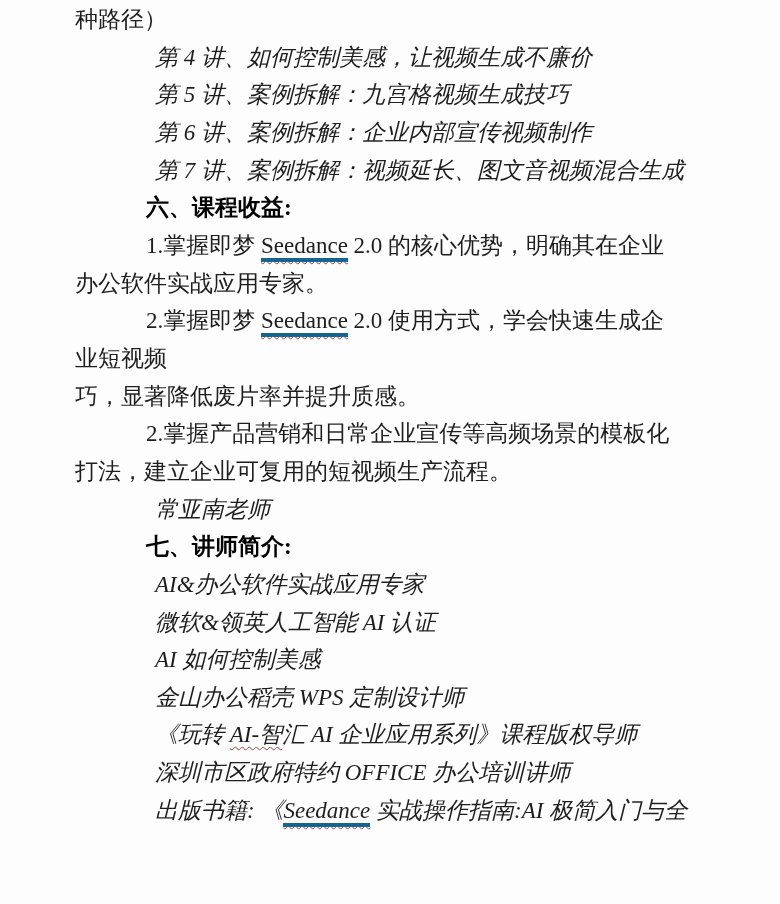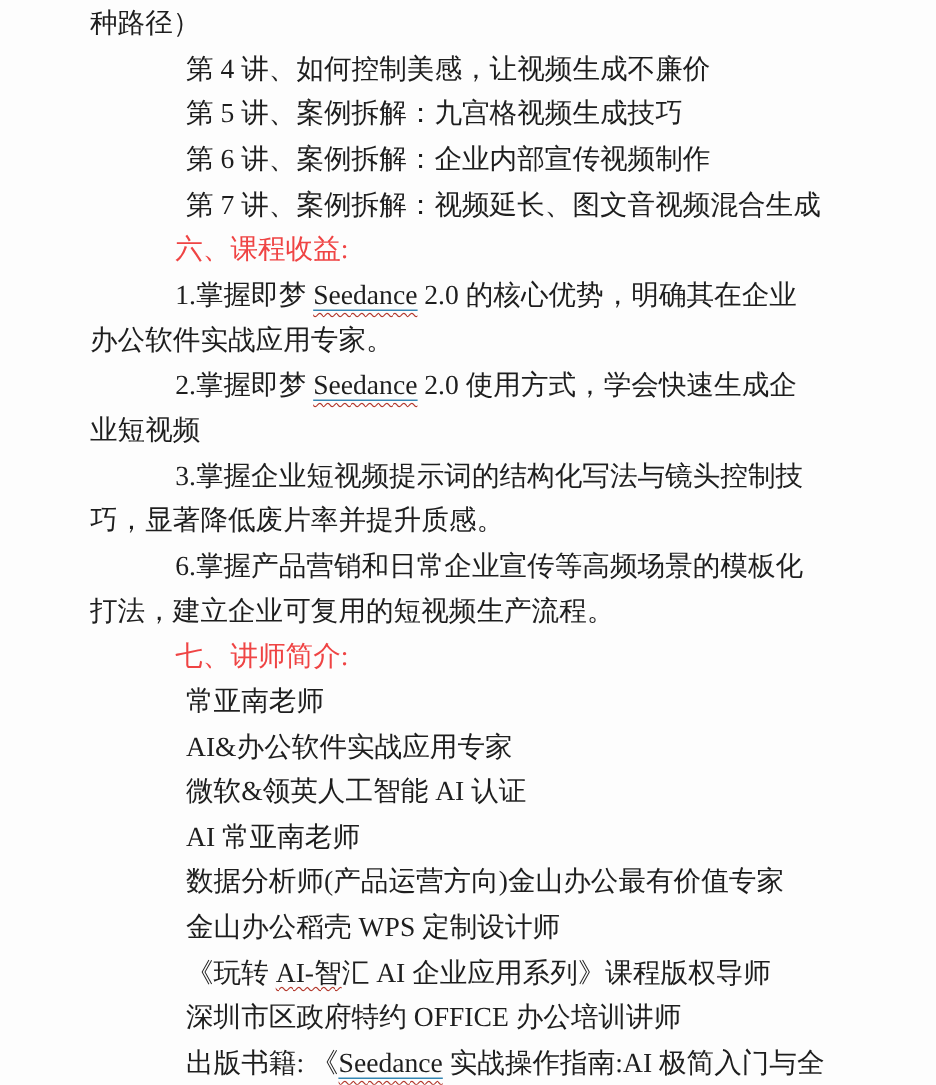--- a/index.html
+++ b/index.html
@@ -16,25 +16,25 @@
     color: var(--text, #1e1e1e);
     font-size: 23px;
   }
   .line {
     height: 37.66px;
     line-height: 37.66px;
     white-space: pre;
     overflow: visible;
   }
   .ind-para { padding-left: 71px; }
-  .ind-list { padding-left: 80px; }
-  .bold { font-weight: 400; color: #ef4444; }
+  .ind-list { padding-left: 80px; font-style: italic; }
+  .bold { font-weight: 700; color: #000000; }
   
   .mk {
-    border-bottom: 1px solid #0369a1;
+    border-bottom: 4px solid #0369a1;
     text-decoration: underline wavy var(--squiggle, #b43a2e) 1px;
     text-decoration-skip-ink: none;
     text-underline-offset: 7px;
   }
   
   .sq {
     text-decoration: underline wavy var(--squiggle, #b43a2e) 1px;
     text-decoration-skip-ink: none;
     text-underline-offset: 4px;
   }
@@ -52,33 +52,31 @@
   <div class="line ind-list"><span>第 7 讲、案例拆解：视频延长、图文音视频混合生成</span></div>
 
   <div class="line ind-para bold"><span>六、课程收益:</span></div>
 
   <div class="line ind-para"><span>1.掌握即梦 </span><span class="mk">Seedance</span><span> 2.0 的核心优势，明确其在企业</span></div>
   <div class="line"><span>办公软件实战应用专家。</span></div>
 
   <div class="line ind-para"><span>2.掌握即梦 </span><span class="mk">Seedance</span><span> 2.0 使用方式，学会快速生成企</span></div>
   <div class="line"><span>业短视频</span></div>
 
-  <div class="line ind-para"><span>3.掌握企业短视频提示词的结构化写法与镜头控制技</span></div>
   <div class="line"><span>巧，显著降低废片率并提升质感。</span></div>
 
-  <div class="line ind-para"><span>6.掌握产品营销和日常企业宣传等高频场景的模板化</span></div>
+  <div class="line ind-para"><span>2.掌握产品营销和日常企业宣传等高频场景的模板化</span></div>
   <div class="line"><span>打法，建立企业可复用的短视频生产流程。</span></div>
 
+  <div class="line ind-list"><span>常亚南老师</span></div>
+
   <div class="line ind-para bold"><span>七、讲师简介:</span></div>
-
-  <div class="line ind-list"><span>常亚南老师</span></div>
   <div class="line ind-list"><span>AI&amp;办公软件实战应用专家</span></div>
   <div class="line ind-list"><span>微软&amp;领英人工智能 AI 认证</span></div>
-  <div class="line ind-list"><span>AI 常亚南老师</span></div>
-  <div class="line ind-list"><span>数据分析师(产品运营方向)金山办公最有价值专家</span></div>
+  <div class="line ind-list"><span>AI 如何控制美感</span></div>
   <div class="line ind-list"><span>金山办公稻壳 WPS 定制设计师</span></div>
   <div class="line ind-list"><span>《玩转 </span><span class="sq">AI-智</span><span>汇 AI 企业应用系列》课程版权导师</span></div>
 
   <div class="line ind-list"><span>深圳市区政府特约 OFFICE 办公培训讲师</span></div>
 
   <div class="line ind-list"><span>出版书籍: 《</span><span class="mk">Seedance</span><span> 实战操作指南:AI 极简入门与全</span></div>
 
 </div>
 
 </body></html>

